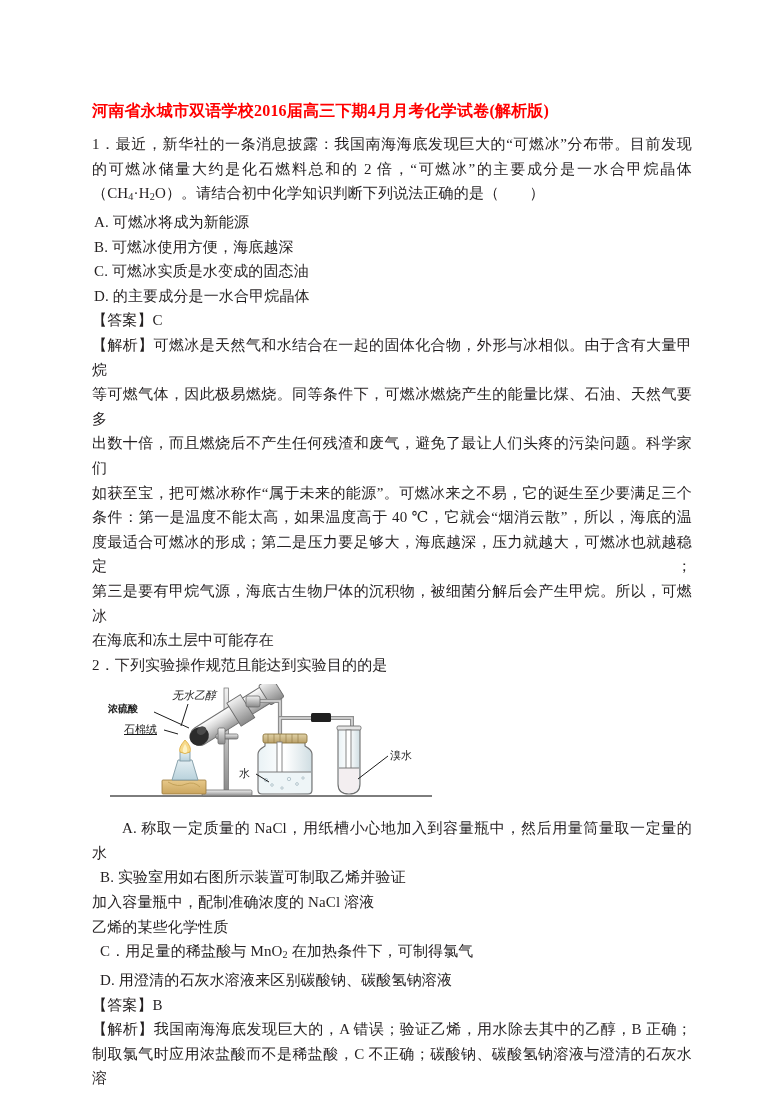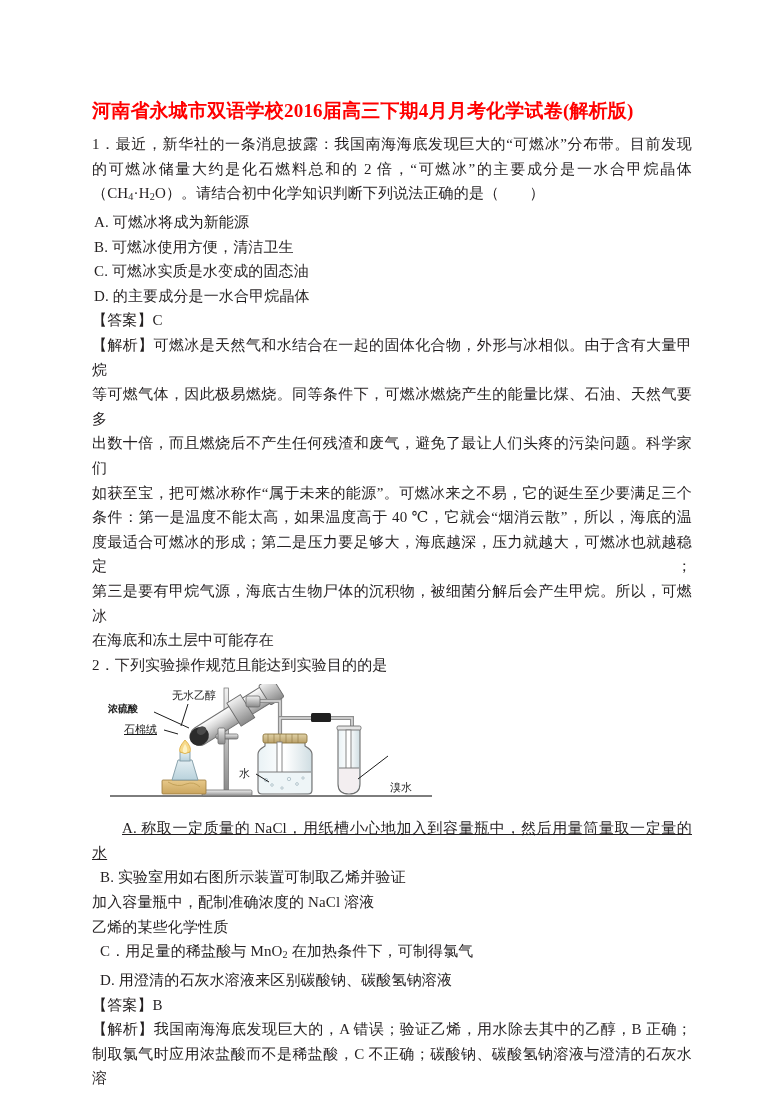--- a/index.html
+++ b/index.html
@@ -24,21 +24,21 @@
   }
   .content {
     position: absolute;
     left: 92px;
     top: 96px;
     width: 600px;
   }
   .doc-title {
     color: #ff0000;
     font-weight: bold;
-    font-size: 19px;
+    font-size: 16px;
     line-height: 30px;
     letter-spacing: 0.2px;
     margin: 0 0 6px 0;
     white-space: nowrap;
   }
   .ln {
     font-size: 15px;
     line-height: 24.6px;
     text-align: justify;
     text-justify: inter-ideograph;
@@ -81,21 +81,21 @@
 
     <h1 class="doc-title">河南省永城市双语学校2016届高三下期4月月考化学试卷(解析版)</h1>
 
     <div>
       <p class="ln just">1．最近，新华社的一条消息披露：我国南海海底发现巨大的“可燃冰”分布带。目前发现</p>
       <p class="ln just">的可燃冰储量大约是化石燃料总和的 2 倍，“可燃冰”的主要成分是一水合甲烷晶体</p>
       <p class="ln">
         <span>（CH<sub>4</sub>·H<sub>2</sub>O）。请结合初中化学知识判断下列说法正确的是（　　）</span>
       </p>
       <p class="ln opt">A. 可燃冰将成为新能源</p>
-      <p class="ln opt">B. 可燃冰使用方便，清洁卫生</p>
+      <p class="ln opt">B. 可燃冰使用方便，海底越深</p>
       <p class="ln opt">C. 可燃冰实质是水变成的固态油</p>
       <p class="ln opt">D. 的主要成分是一水合甲烷晶体</p>
       <p class="ln"><span>【答案】</span><span>C</span></p>
       <p class="ln just">【解析】可燃冰是天然气和水结合在一起的固体化合物，外形与冰相似。由于含有大量甲烷</p>
       <p class="ln just">等可燃气体，因此极易燃烧。同等条件下，可燃冰燃烧产生的能量比煤、石油、天然气要多</p>
       <p class="ln just">出数十倍，而且燃烧后不产生任何残渣和废气，避免了最让人们头疼的污染问题。科学家们</p>
       <p class="ln just">如获至宝，把可燃冰称作“属于未来的能源”。可燃冰来之不易，它的诞生至少要满足三个</p>
       <p class="ln just">条件：第一是温度不能太高，如果温度高于 40 ℃，它就会“烟消云散”，所以，海底的温</p>
       <p class="ln just">度最适合可燃冰的形成；第二是压力要足够大，海底越深，压力就越大，可燃冰也就越稳定；</p>
       <p class="ln just">第三是要有甲烷气源，海底古生物尸体的沉积物，被细菌分解后会产生甲烷。所以，可燃冰</p>
@@ -202,27 +202,27 @@
           <line x1="233" y1="84" x2="253" y2="84" stroke="#7a7a7a" stroke-width="1"></line>
 
           <line x1="48" y1="28" x2="83" y2="44" stroke="#1a1a1a" stroke-width="1"></line>
           <line x1="82" y1="20" x2="75" y2="42" stroke="#1a1a1a" stroke-width="1"></line>
           <line x1="58" y1="46" x2="72" y2="50" stroke="#1a1a1a" stroke-width="1"></line>
           <line x1="150" y1="90" x2="163" y2="98" stroke="#1a1a1a" stroke-width="1"></line>
           <line x1="282" y1="72" x2="252" y2="95" stroke="#1a1a1a" stroke-width="1"></line>
         </svg>
 
         <div class="fig-label bold" style="left:2px; top:18px;">浓硫酸</div>
-        <div class="fig-label" style="left:66px; top:4px;">无水乙醇</div>
+        <div class="fig-label" style="left:66px; top:4px;font-style:italic;">无水乙醇</div>
         <div class="fig-label" style="left:18px; top:38px;text-decoration:underline;">石棉绒</div>
         <div class="fig-label" style="left:133px; top:82px;">水</div>
-        <div class="fig-label" style="left:284px; top:64px;margin-top:32px;">溴水</div>
+        <div class="fig-label" style="left:284px; top:64px;">溴水</div>
       </div>
 
-      <p class="ln just" style="text-indent:30px;text-decoration:underline;">A. 称取一定质量的 NaCl，用纸槽小心地加入到容量瓶中，然后用量筒量取一定量的水</p>
+      <p class="ln just" style="text-indent:30px;">A. 称取一定质量的 NaCl，用纸槽小心地加入到容量瓶中，然后用量筒量取一定量的水</p>
       <p class="ln opt-ind">B. 实验室用如右图所示装置可制取乙烯并验证</p>
       <p class="ln">加入容量瓶中，配制准确浓度的 NaCl 溶液</p>
       <p class="ln">乙烯的某些化学性质</p>
       <p class="ln opt-ind">C．用足量的稀盐酸与 MnO<sub>2</sub> 在加热条件下，可制得氯气</p>
       <p class="ln opt-ind">D. 用澄清的石灰水溶液来区别碳酸钠、碳酸氢钠溶液</p>
       <p class="ln"><span>【答案】</span><span>B</span></p>
       <p class="ln just">【解析】我国南海海底发现巨大的，A 错误；验证乙烯，用水除去其中的乙醇，B 正确；</p>
       <p class="ln just">制取氯气时应用浓盐酸而不是稀盐酸，C 不正确；碳酸钠、碳酸氢钠溶液与澄清的石灰水溶</p>
 
     </div>

